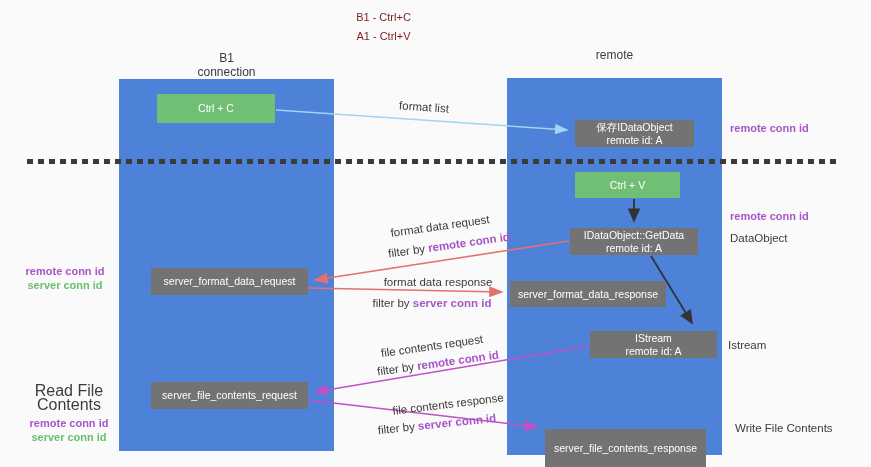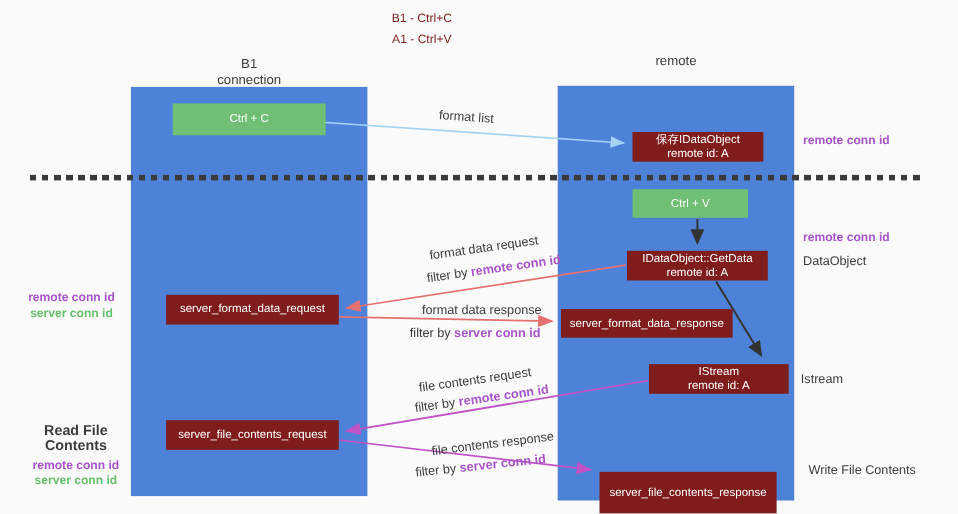--- a/index.html
+++ b/index.html
@@ -4,21 +4,21 @@
 <style>
   html,body{margin:0;padding:0;background:#fafafa;font-family:"Liberation Sans",sans-serif;}
   #stage{position:relative;width:871px;height:467px;background:#fafafa;overflow:hidden;}
   .lane{position:absolute;background:#4d82d8;}
   .title{position:absolute;left:0;top:8px;width:767px;text-align:center;font-size:11px;line-height:19px;color:#7f1d1d;}
   .lane-header{position:absolute;text-align:center;font-size:12px;line-height:14px;color:#3c3c3c;}
   .dashed{position:absolute;left:27px;top:159px;width:811px;height:5px;
           background:repeating-linear-gradient(90deg,#3a3a3a 0 6px,transparent 6px 11px);}
   .box{position:absolute;display:flex;flex-direction:column;align-items:center;justify-content:center;
        color:#fff;text-align:center;font-size:10.5px;line-height:12.5px;}
-  .box.orange{background:#7f1d1d;}
+  .box.orange{background:#737373;}
   .box.green{background:#70bf74;}
   .ann{position:absolute;white-space:nowrap;font-size:11.5px;color:#3c3c3c;}
   .ann-bold-purple{color:#a855c8;font-weight:bold;font-size:11px;}
   .ann-bold-green{color:#68c06d;font-weight:bold;font-size:11px;}
   .side-group{position:absolute;text-align:center;font-size:11px;line-height:14px;font-weight:bold;}
   .arrow-label{position:absolute;white-space:nowrap;font-size:11.5px;color:#3c3c3c;}
   .hl{color:#a855c8;font-weight:bold;}
   svg.arrows{position:absolute;left:0;top:0;width:871px;height:467px;pointer-events:none;}
 </style>
 </head>
@@ -61,21 +61,21 @@
     <line x1="634" y1="199" x2="634" y2="221" stroke="#333" stroke-width="1.8" marker-end="url(#m-black)"></line>
     <line x1="651" y1="256" x2="692" y2="323" stroke="#333" stroke-width="1.8" marker-end="url(#m-black)"></line>
     <line x1="569" y1="241" x2="315" y2="280" stroke="#e57070" stroke-width="1.6" marker-end="url(#m-salmon)"></line>
     <line x1="308" y1="288" x2="502" y2="292" stroke="#e57070" stroke-width="1.6" marker-end="url(#m-salmon)"></line>
     <line x1="589" y1="346" x2="315" y2="392" stroke="#c052c6" stroke-width="1.6" marker-end="url(#m-magenta)"></line>
     <line x1="308" y1="400" x2="537" y2="427" stroke="#c052c6" stroke-width="1.6" marker-end="url(#m-magenta)"></line>
   </svg>
 
   <div class="dashed"></div>
 
-  <div class="box green" style="left:157px;top:94px;width:139px;height:29px;">
+  <div class="box green" style="left:157px;top:94px;width:118px;height:29px;">
     <span>Ctrl + C</span>
   </div>
 
   <div class="box orange" style="left:575px;top:120px;width:119px;height:27px;">
     <span>保存IDataObject</span>
     <span>remote id: A</span>
   </div>
 
   <div class="box green" style="left:575px;top:172px;width:105px;height:26px;">
     <span>Ctrl + V</span>
@@ -112,21 +112,21 @@
   <div class="ann" style="left:730px;top:232px;">DataObject</div>
   <div class="ann" style="left:728px;top:339px;">Istream</div>
   <div class="ann" style="left:735px;top:422px;">Write File Contents</div>
 
   <div class="side-group" style="left:15px;top:264px;width:100px;">
     <div class="ann-bold-purple">remote conn id</div>
     <div class="ann-bold-green">server conn id</div>
   </div>
 
   <div class="side-group" style="left:15px;top:384px;width:108px;">
-    <div style="font-weight:bold;font-size:13px;color:#3c3c3c;margin-bottom:4px;">Read File Contents</div>
+    <div style="font-weight:normal;font-size:16px;color:#3c3c3c;margin-bottom:4px;">Read File Contents</div>
     <div class="ann-bold-purple">remote conn id</div>
     <div class="ann-bold-green">server conn id</div>
   </div>
 
   <div class="arrow-label" style="left:424px;top:107px;transform:translate(-50%,-50%) rotate(4deg);">format list</div>
 
   <div class="arrow-label" style="left:440px;top:226px;transform:translate(-50%,-50%) rotate(-8deg);">format data request</div>
   <div class="arrow-label" style="left:449px;top:245px;transform:translate(-50%,-50%) rotate(-8deg);">
     <span>filter by </span><span class="hl">remote conn id</span>
   </div>

